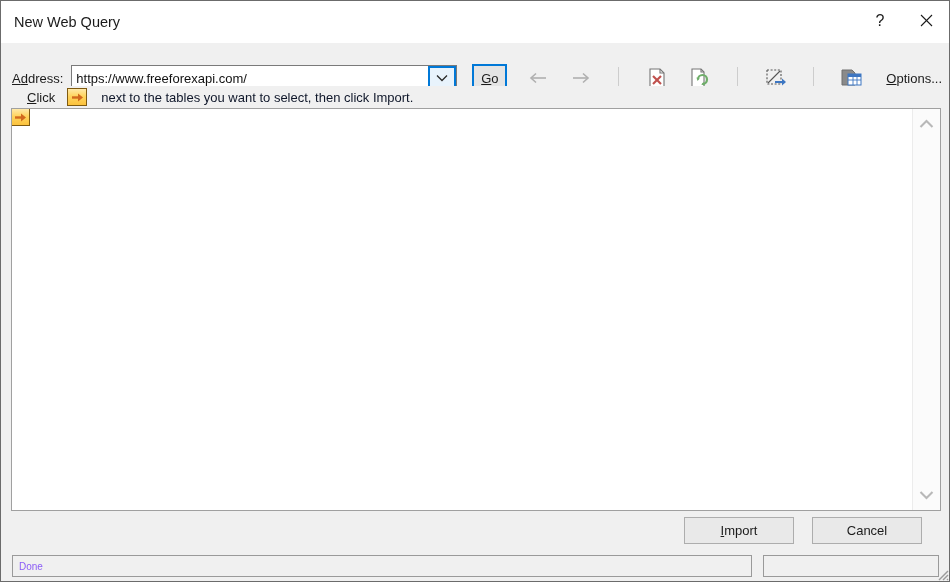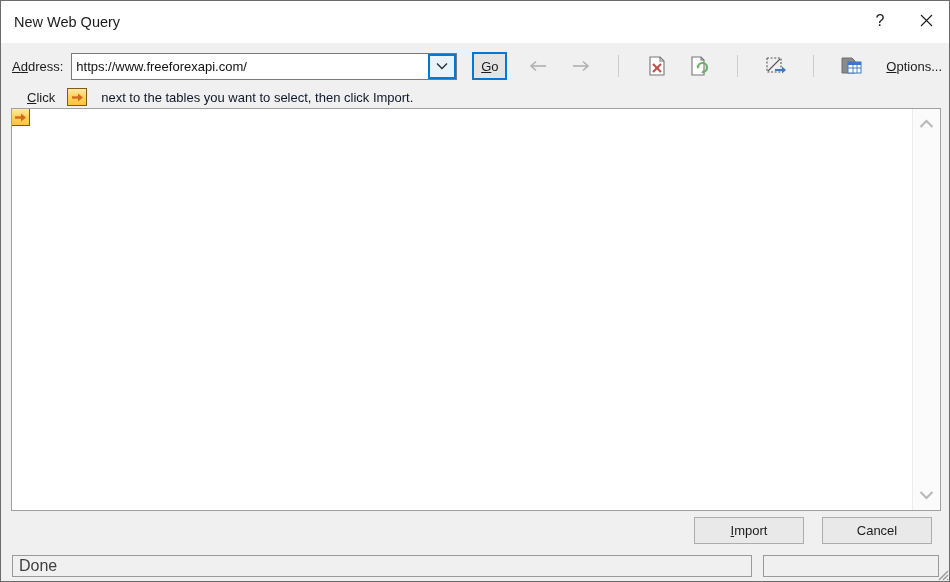--- a/index.html
+++ b/index.html
@@ -57,21 +57,21 @@
     border: none;
     cursor: default;
     font-family: "Liberation Sans", sans-serif;
   }
   .title-btn.help { font-size: 16px; }
   .title-btn.close svg { display: block; }
 
   
   .addressbar {
     position: absolute;
-    left: 1px; top: 42px;
+    left: 1px; top: 54px;
     width: 948px;
     height: 46px;
     background: #f0f0f0;
     display: flex;
     align-items: center;
     box-sizing: border-box;
   }
   .addr-label {
     margin-left: 10px;
     font-size: 13px;
@@ -256,41 +256,41 @@
     background: #e9e9e9;
     font-family: "Liberation Sans", sans-serif;
     font-size: 13px;
     color: #1b1b1b;
     cursor: default;
     display: flex;
     align-items: center;
     justify-content: center;
   }
   .btn-import { margin-right: 18px; }
-  .btn-cancel { margin-right: 18px; }
+  .btn-cancel { margin-right: 28px; }
 
   
   .statusbar {
     position: absolute;
     left: 1px; top: 549px;
     width: 948px;
     height: 32px;
     background: #f0f0f0;
     display: flex;
     align-items: center;
   }
   .status-panel {
     box-sizing: border-box;
     border: 1px solid #9a9a9a;
     background: #f0f0f0;
     height: 22px;
     display: flex;
     align-items: center;
-    font-size: 16px;
-    color: #404040;
+    font-size: 10px;
+    color: #8b5cf6;
   }
   .status-main {
     margin-left: 10px;
     width: 740px;
     padding-left: 6px;
   }
   .status-side {
     margin-left: 11px;
     width: 176px;
   }

